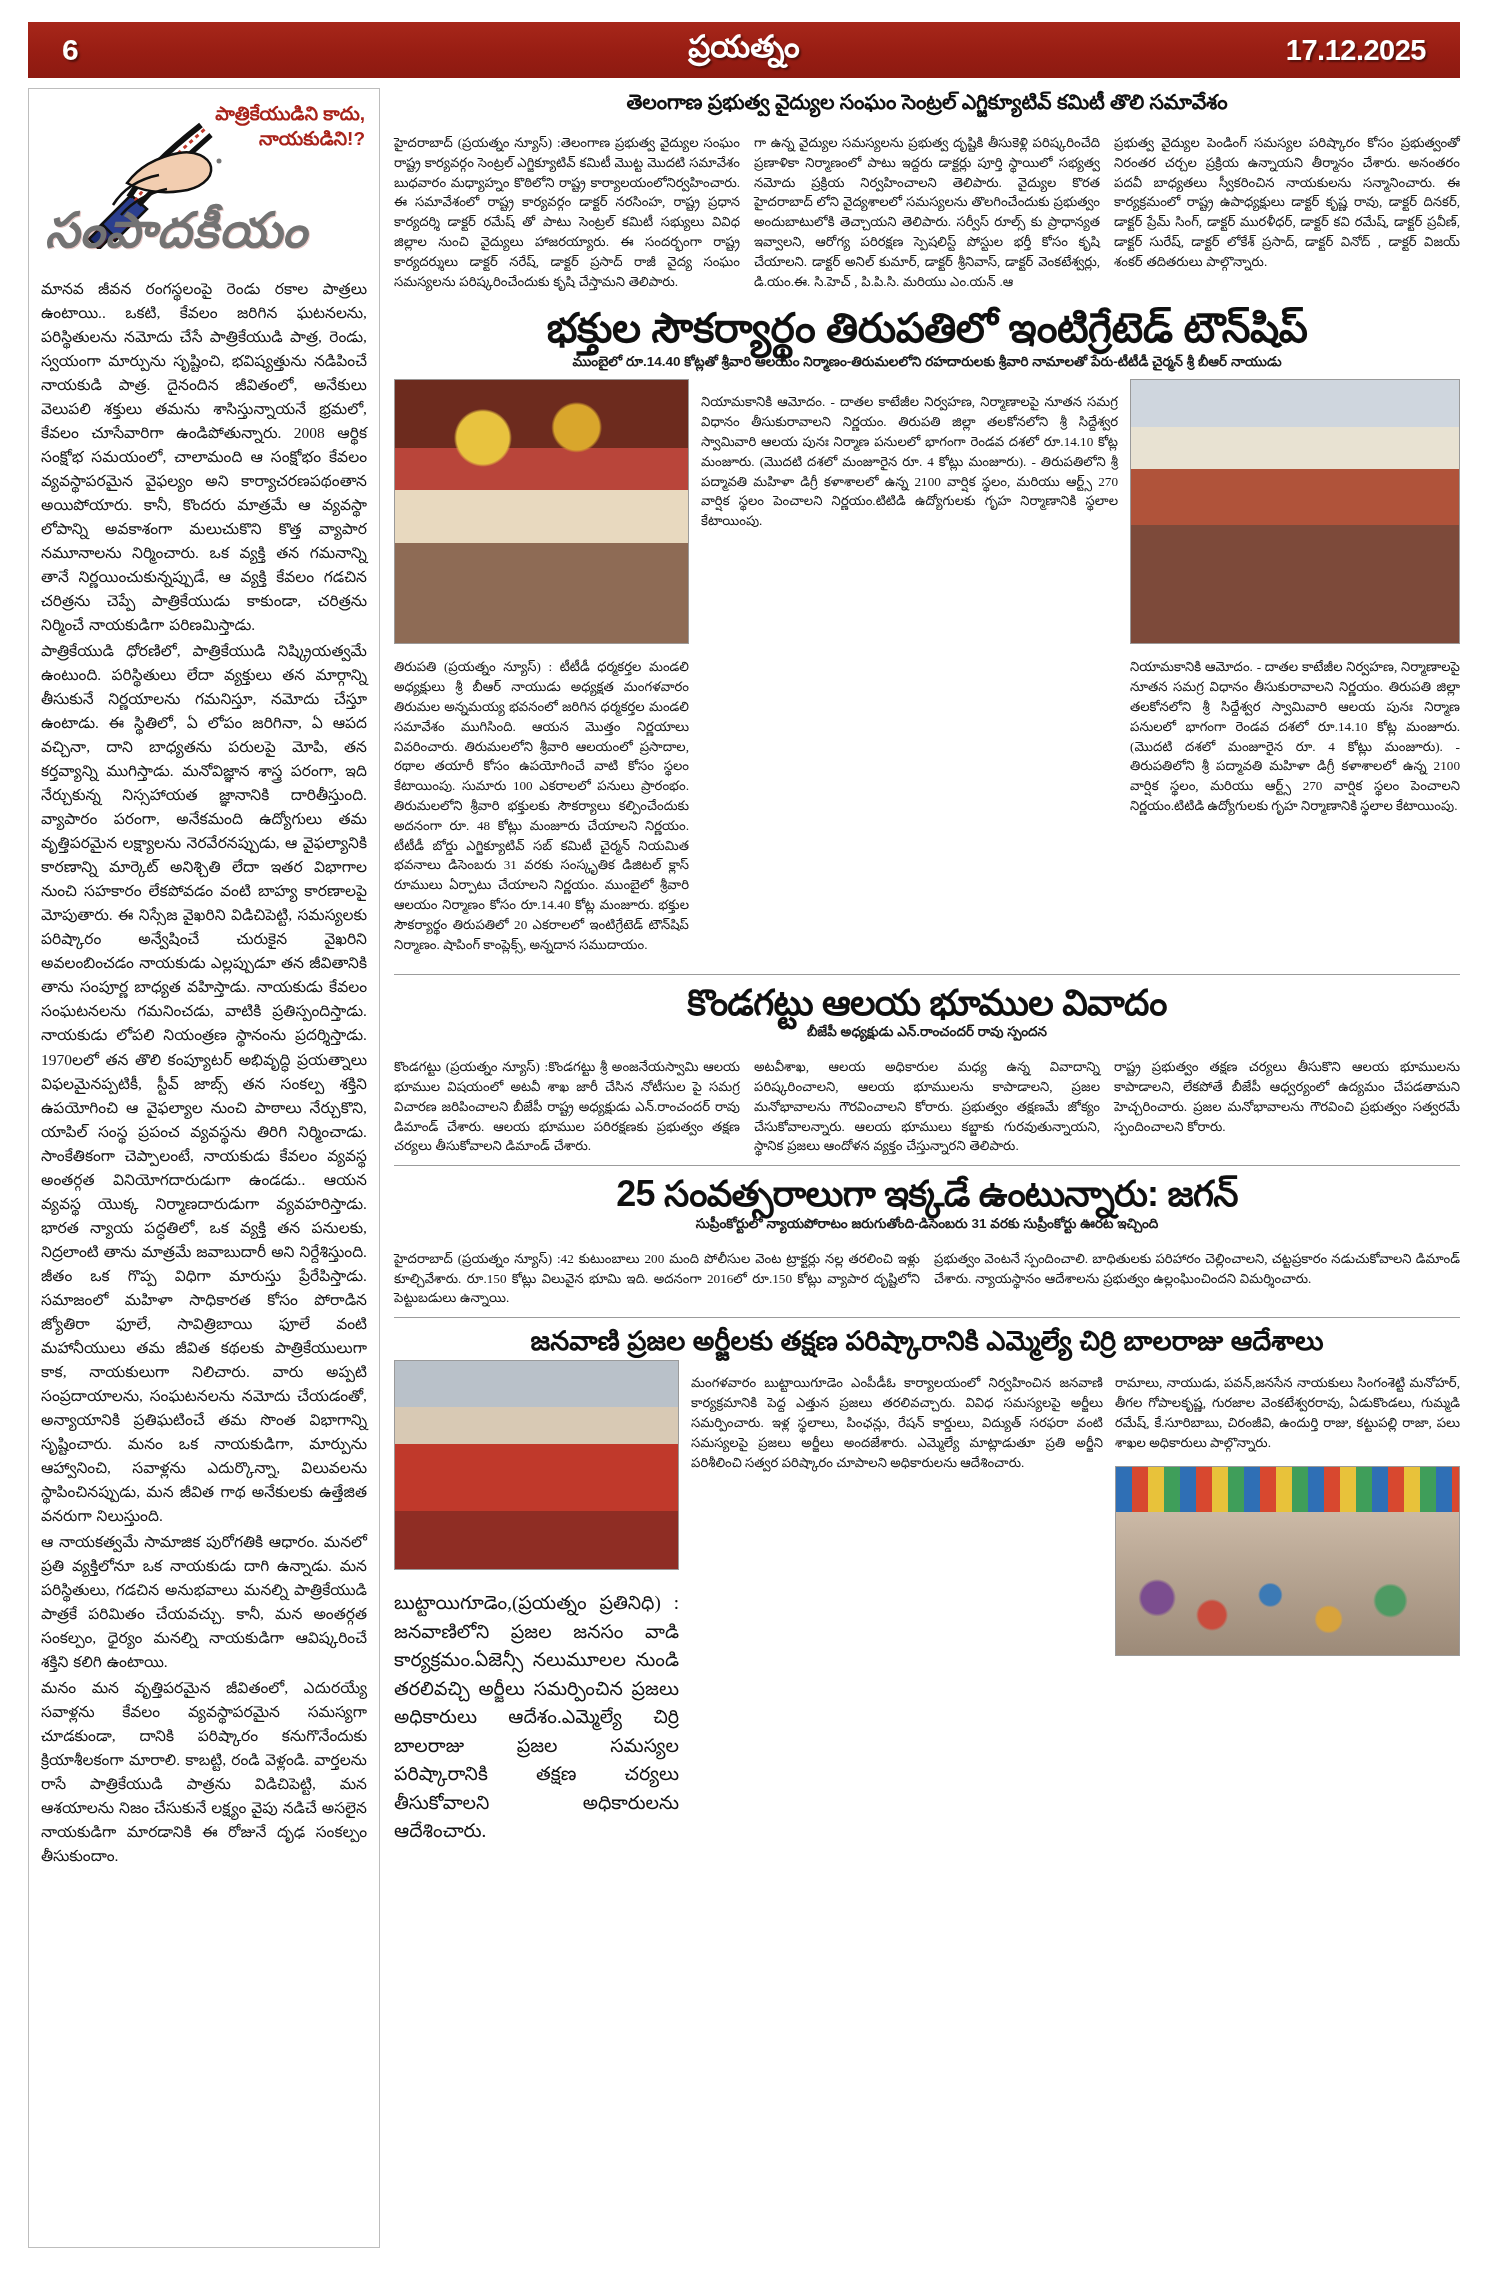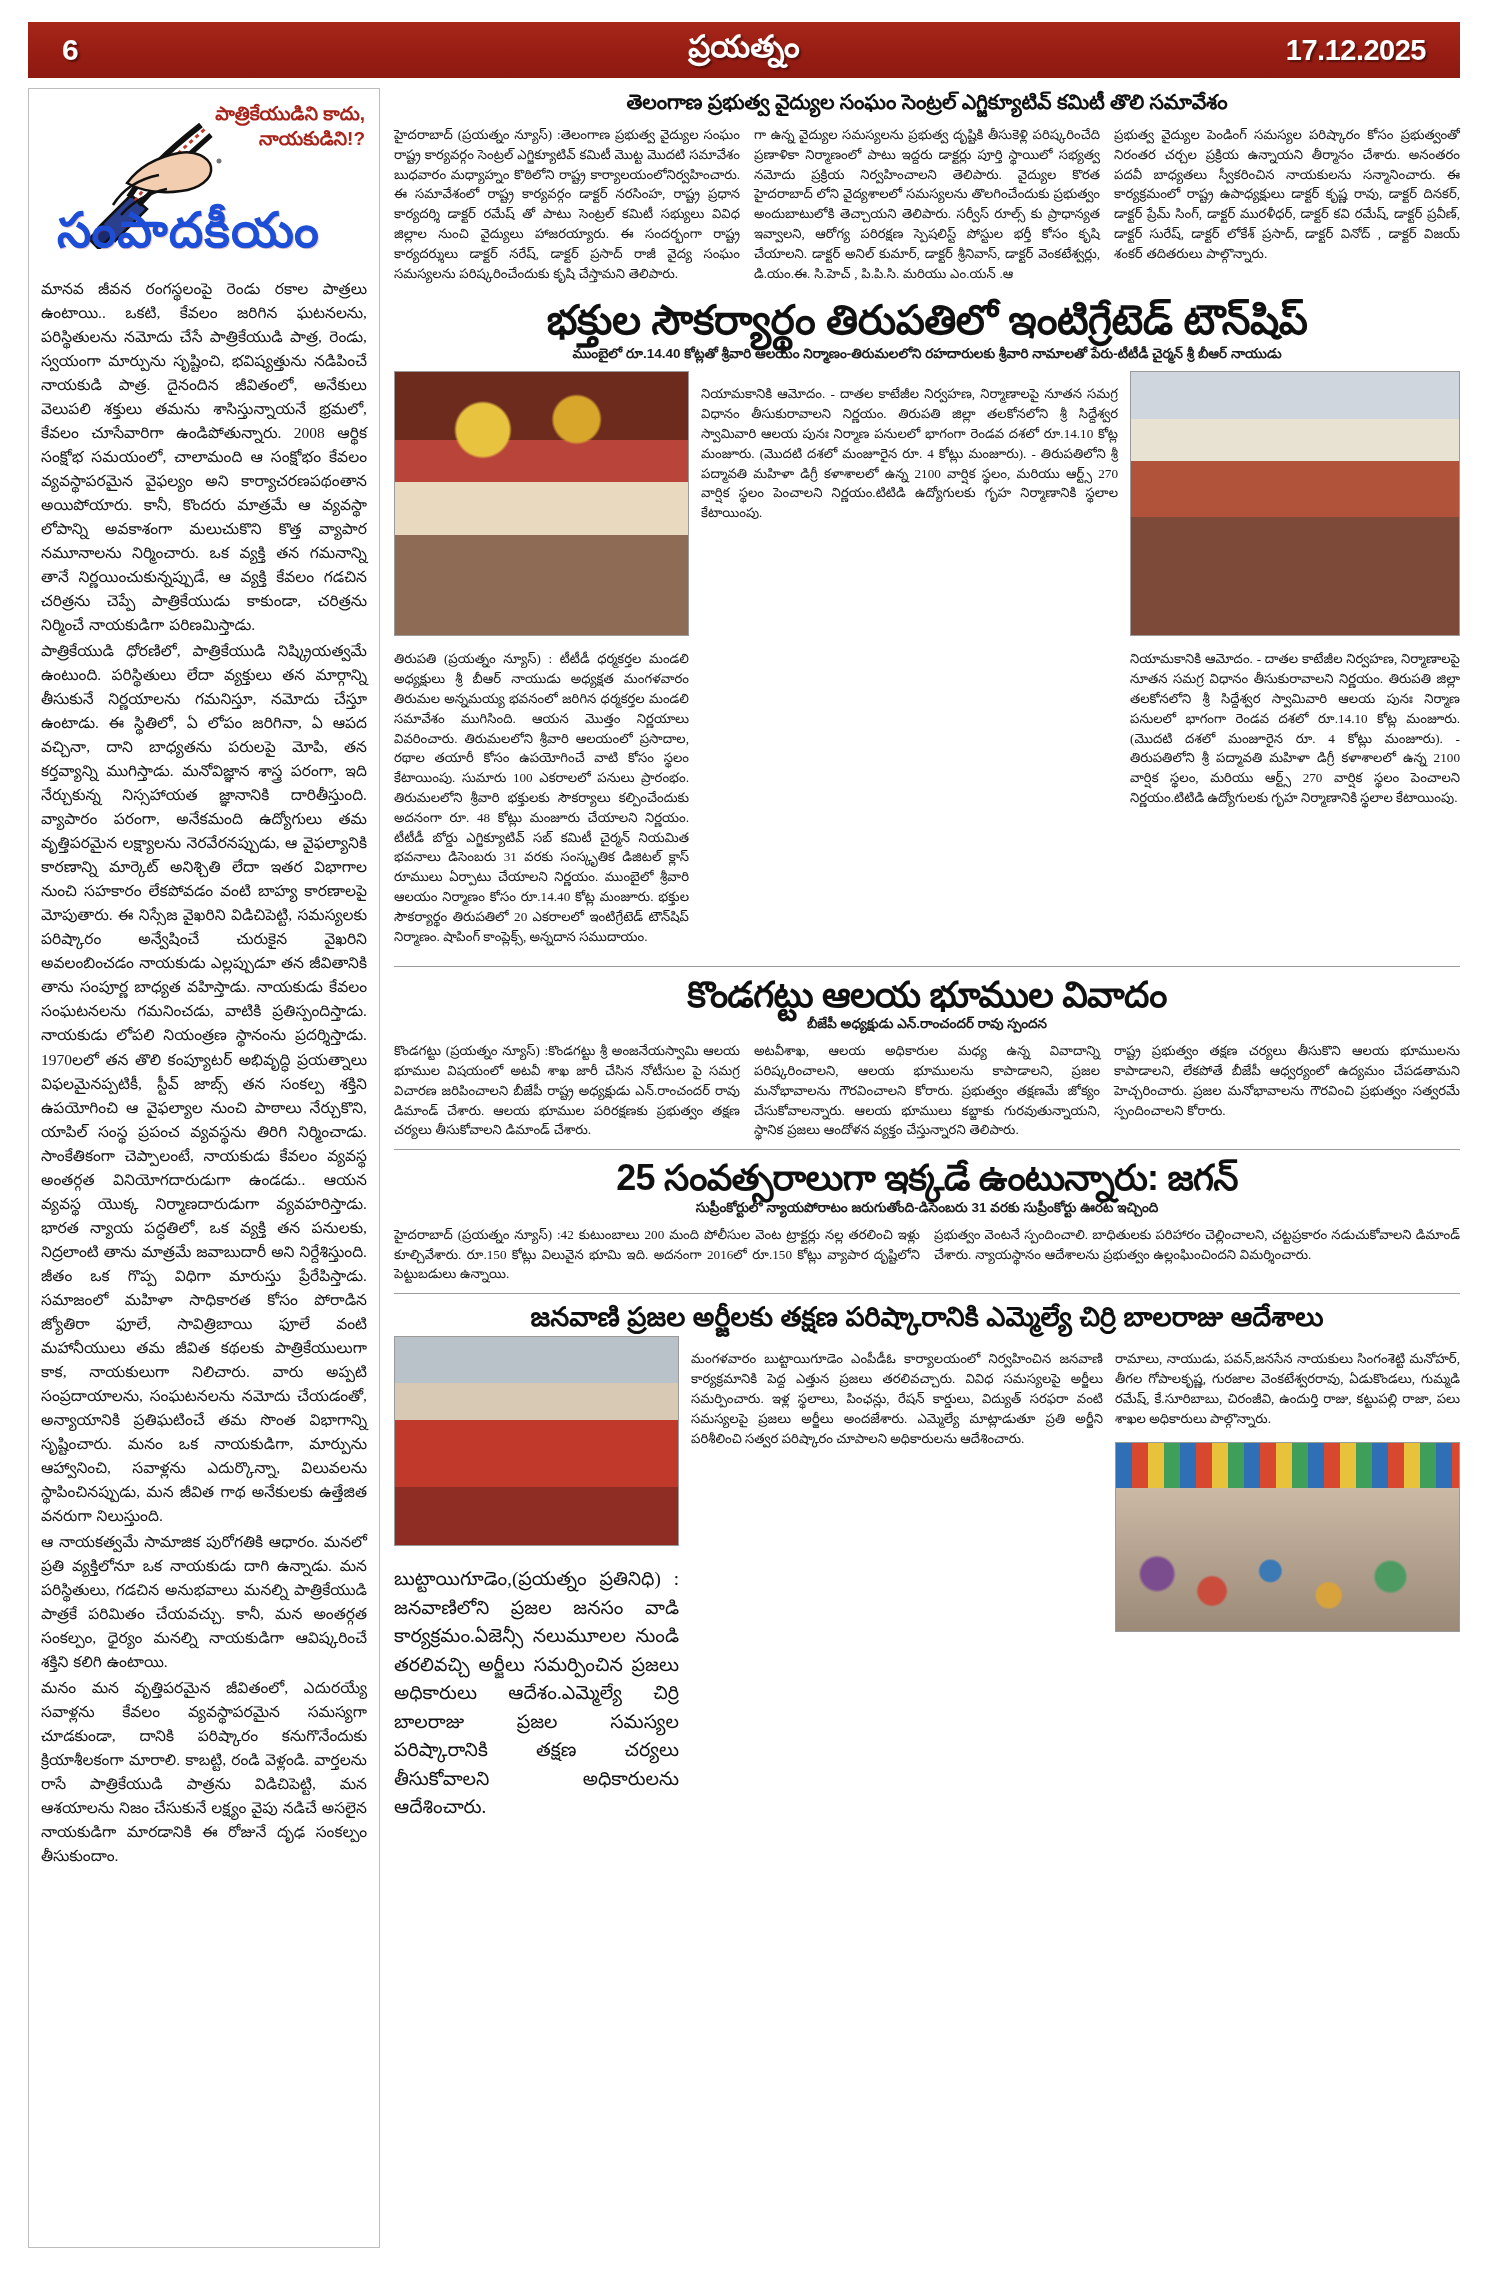--- a/index.html
+++ b/index.html
@@ -73,26 +73,27 @@
   .edit-logo { position:relative; height: 178px; }
   .edit-logo .tagline {
     position:absolute; right:2px; top:6px;
     text-align:right;
     color:#a8231a; font-weight:700;
     font-size: 19px; line-height:1.32;
     font-family:"Liberation Sans", sans-serif;
     margin-left:28px;
   }
   .edit-logo .sampadakeeyam {
-    position:absolute; left:16px; bottom:2px;
-    color:#1d4ed8;
+    position:absolute; left:4px; bottom:2px;
+    color:#737373;
     font-size: 49px; font-weight:700;
     font-family:"Liberation Sans", sans-serif;
     letter-spacing:1px;
     text-shadow:1px 1px 0 rgba(168,35,26,.25);
+    font-style:italic;
   }
   .pen-art { position:absolute; left:28px; top:14px; width:180px; height:140px; }
 
   .edit-body {
     font-size: 15.5px;
     line-height: 1.55;
     text-align: justify;
     text-justify: inter-word;
     color:#111;
     padding-top: 4px;
@@ -148,21 +149,21 @@
   .rule { border-top:1px solid #9b9b9b; margin: 6px 0 4px 0; }
 
   
   .cols3 {
     display:flex; gap: 14px;
     font-size: 13.2px; line-height:1.5;
     text-align: justify;
     word-spacing: .5px;
   }
   .cols3 > div { flex:1 1 0; min-width:0; }
-  .cols3 p { margin:0 0 3px 0; }
+  .cols3 p { margin:8px 0 3px 0; }
 
   .photo {
     background:#c9c9c9;
     border:1px solid #9a9a9a;
     position:relative;
     overflow:hidden;
   }
 
   .flow-wrap { display:flex; gap:12px; }
   .flow-wrap .side { flex:0 0 auto; }

